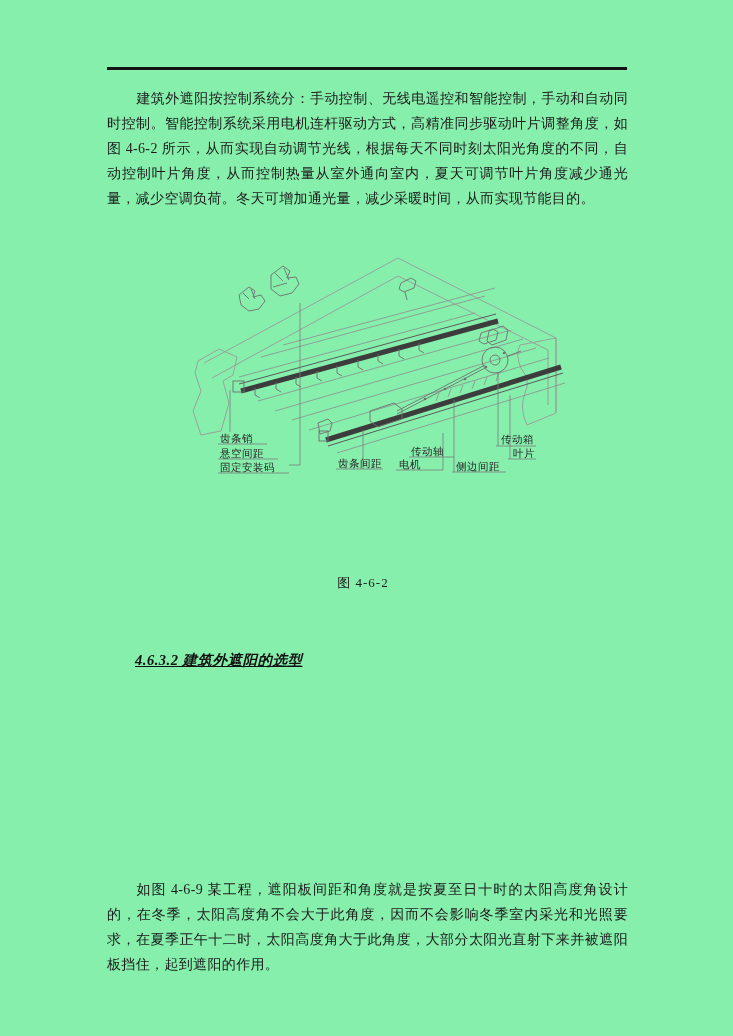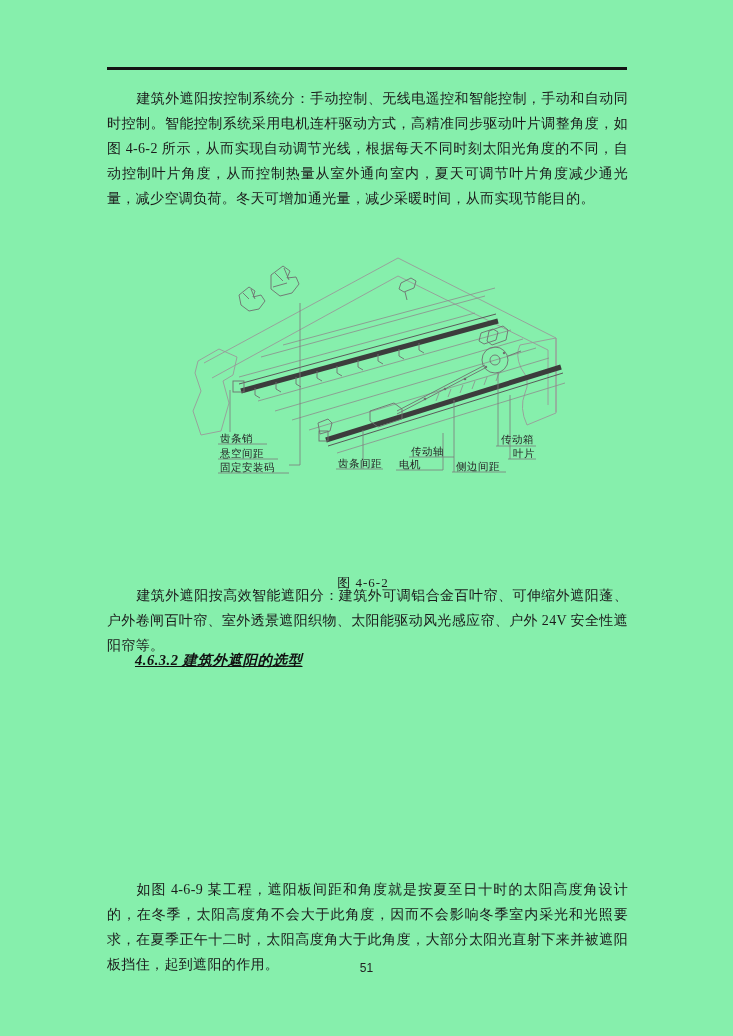--- a/index.html
+++ b/index.html
@@ -153,23 +153,21 @@
       <text x="224" y="215">电机</text>
       <text x="236" y="202">传动轴</text>
       <text x="281" y="217">侧边间距</text>
       <text x="326" y="190">传动箱</text>
       <text x="338" y="204">叶片</text>
     </svg>
   </figure>
 
   <div class="fig-caption">图 4-6-2</div>
 
-  <p class="para p2">建筑外遮阳按高效智能遮阳分：建筑外可调铝合金百叶帘、可伸缩外遮阳蓬、户外卷闸百叶帘、室外透景遮阳织物、太阳能驱动风光感应帘、户外 24V 安全性遮阳帘等。</p>
 
   <h3 class="section-heading">4.6.3.2 建筑外遮阳的选型</h3>
 
 
 
   <p class="para p5">如图 4-6-9 某工程，遮阳板间距和角度就是按夏至日十时的太阳高度角设计的，在冬季，太阳高度角不会大于此角度，因而不会影响冬季室内采光和光照要求，在夏季正午十二时，太阳高度角大于此角度，大部分太阳光直射下来并被遮阳板挡住，起到遮阳的作用。</p>
 
-  <div class="page-number">51</div>
 
 </div>
 
 </body></html>

